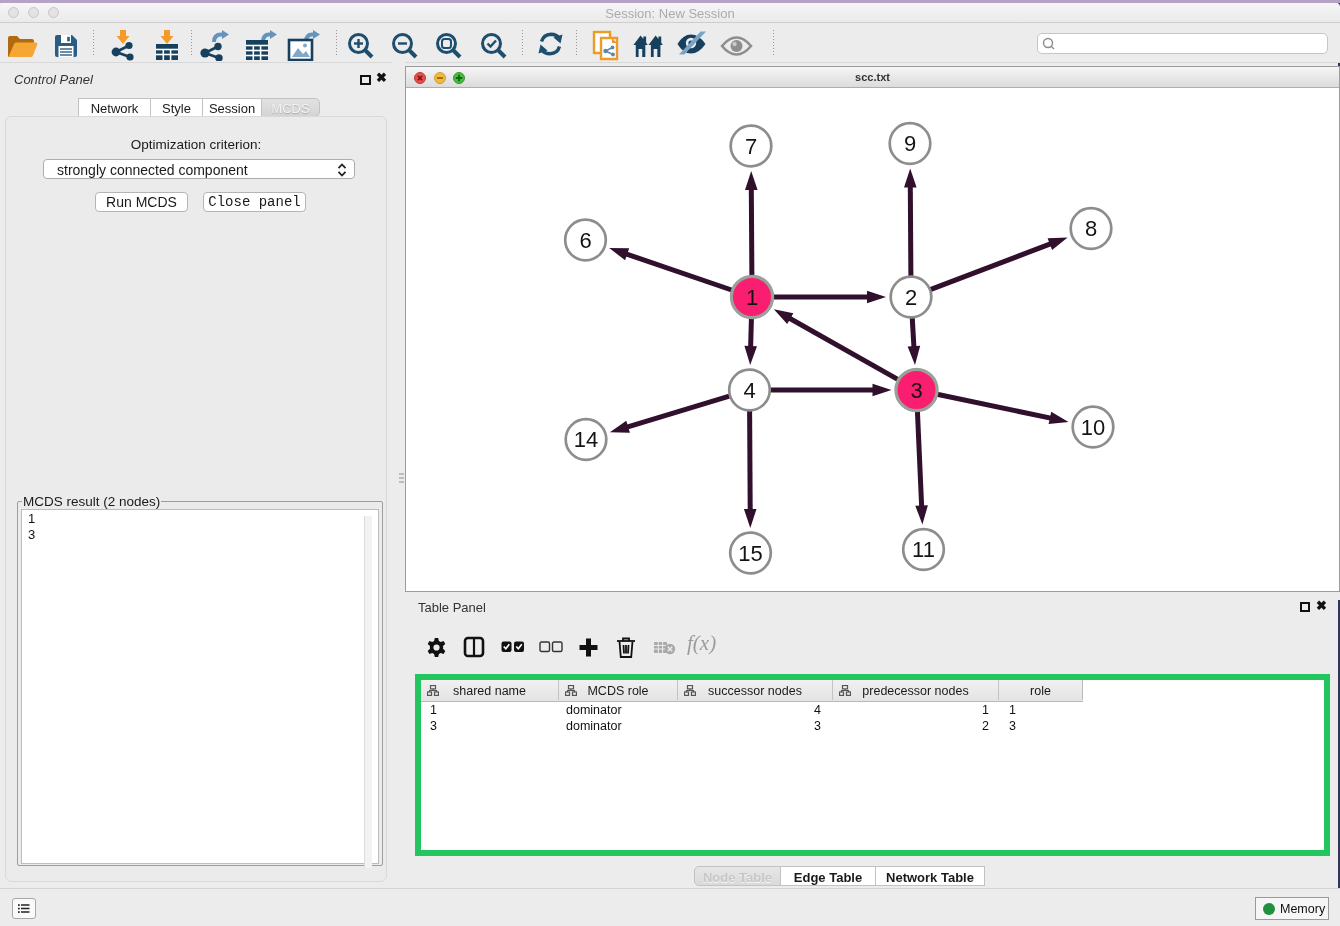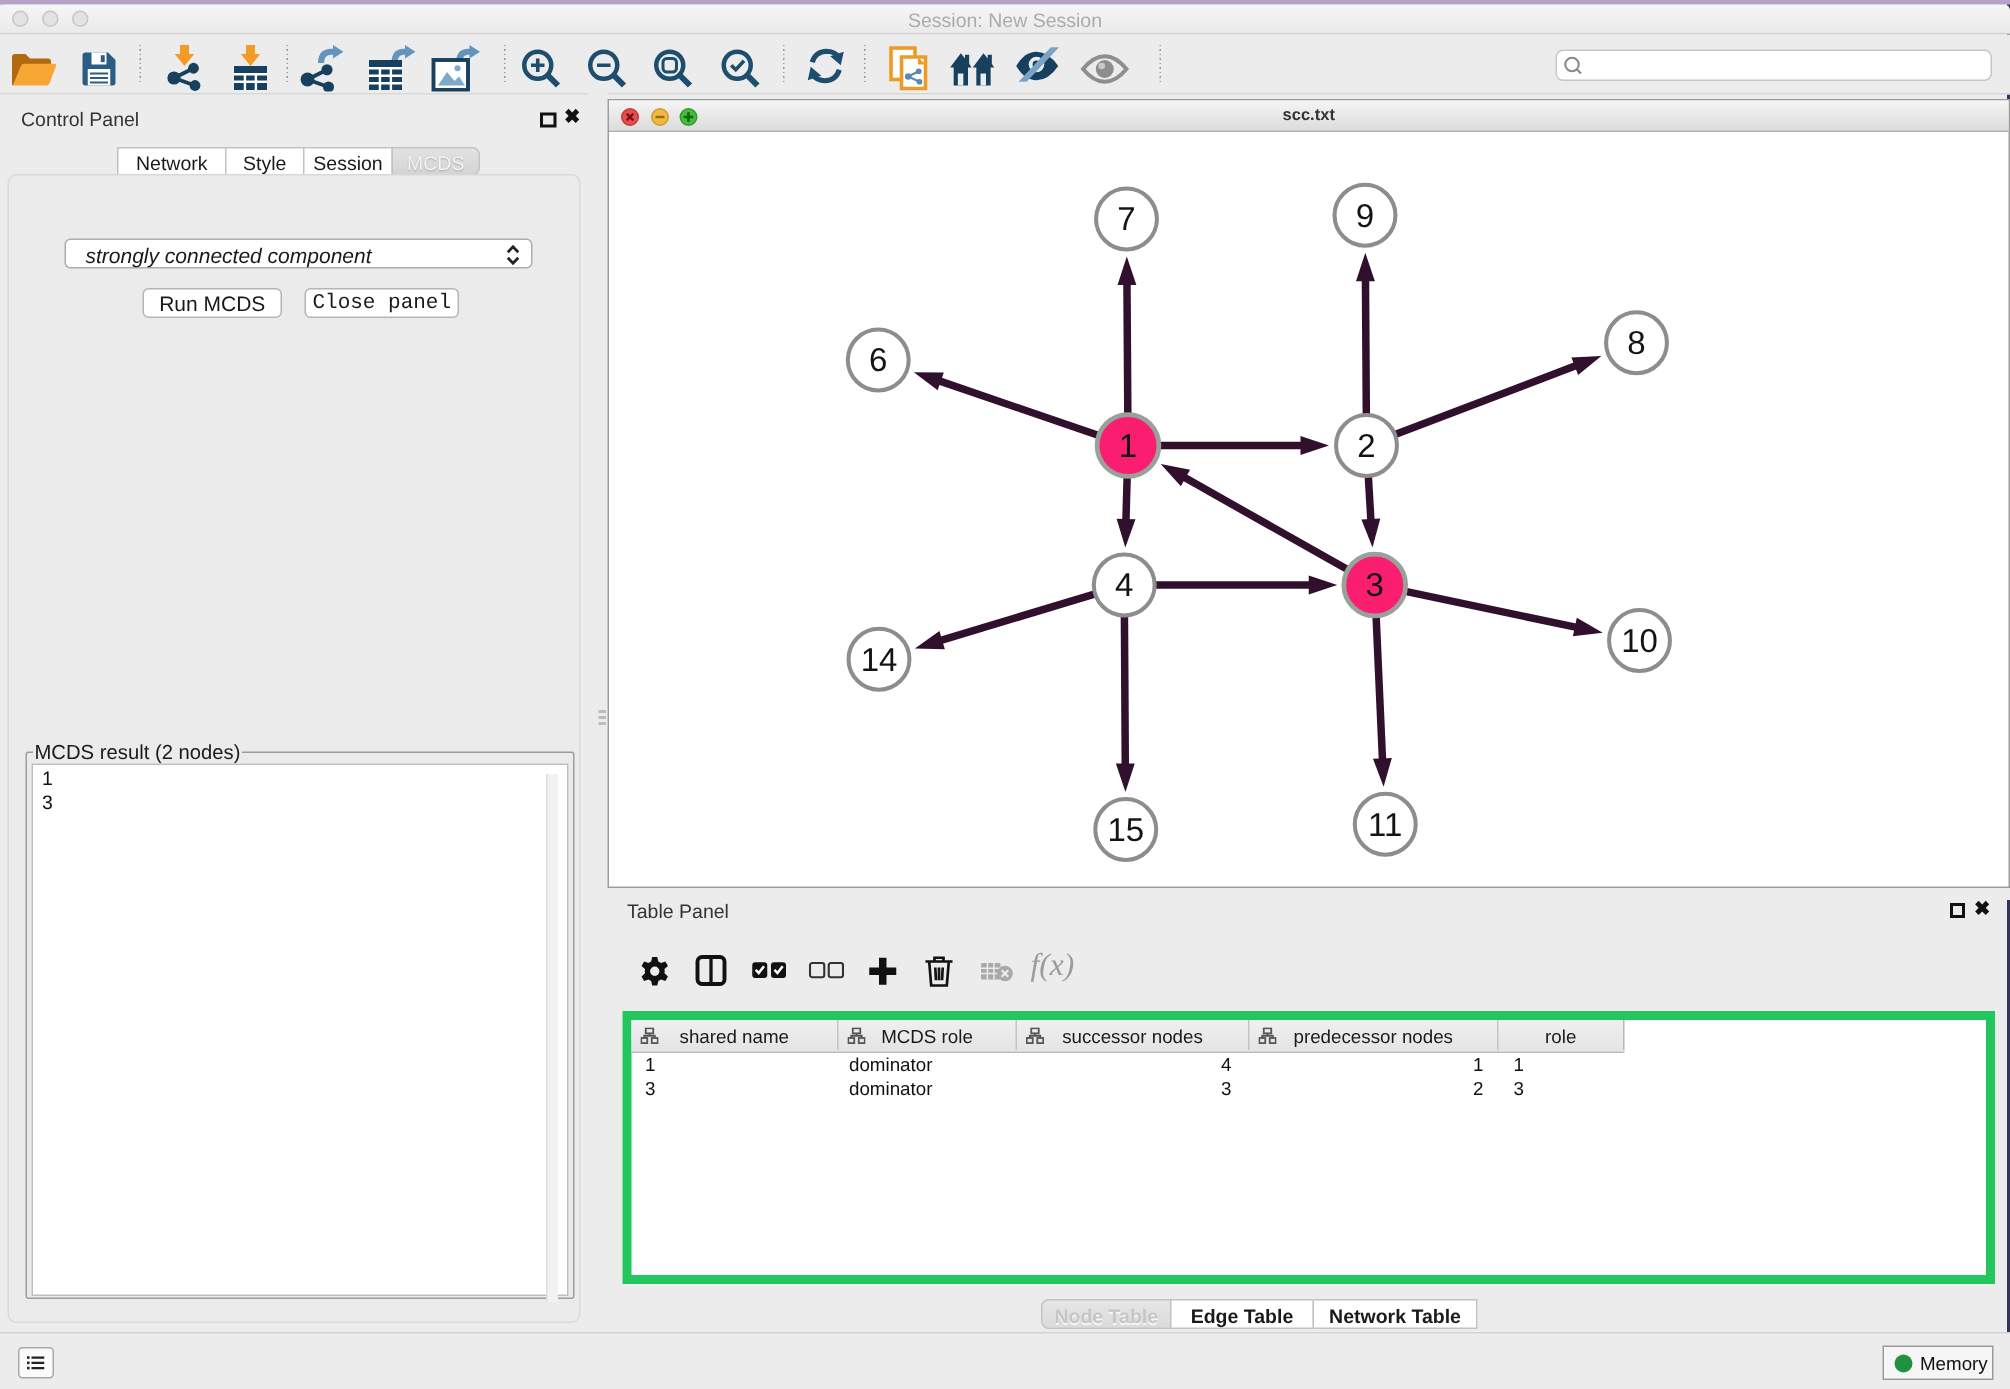--- a/index.html
+++ b/index.html
@@ -10,33 +10,33 @@
 #deskstrip{left:0;top:0;width:1340px;height:3px;background:#b5a3c6;}
 #rightstrip{left:1338px;top:3px;width:2px;height:923px;background:#31355c;}
 #titlebar{left:0;top:3px;width:1340px;height:19px;background:linear-gradient(#f7f6f7,#ebeaeb);border-bottom:1px solid #cfcdcf;border-radius:4px 4px 0 0;}
 .tl{position:absolute;top:4px;width:11px;height:11px;border-radius:50%;background:#e4e2e4;border:1px solid #c8c6c8;box-sizing:border-box;}
 #wtitle{left:0;top:3px;width:1340px;text-align:center;font-size:13px;color:#acaaac;}
 #toolbar{left:0;top:23px;width:1340px;height:39px;background:#ececec;border-bottom:1px solid #d8d8d8;}
 .sep{position:absolute;top:7px;height:26px;width:1px;background:repeating-linear-gradient(#9a9a9a 0 1px,transparent 1px 3px);}
 .ticon{position:absolute;}
 #search{left:1037px;top:33px;width:291px;height:21px;background:#fff;border:1px solid #c6c6c6;border-radius:5px;box-sizing:border-box;}
 
-#cptitle{left:14px;top:72px;font-size:13px;color:#333;}
+#cptitle{left:14px;top:72px;font-size:13px;color:#333;font-style:italic;}
 .wbtn{position:absolute;box-sizing:border-box;}
 #cp-sq{left:360px;top:75px;width:11px;height:10px;border:2px solid #111;}
 #cp-x{left:376px;top:70px;font-size:13px;font-weight:bold;color:#111;}
 .tabrow{position:absolute;display:flex;}
 .tab{box-sizing:border-box;border:1px solid #c2c2c2;background:#fff;color:#1a1a1a;font-size:13px;text-align:center;padding-top:2px;}
 #cptabs{left:78px;top:98px;height:19px;}
 #cptabs .tab{height:19px;}
 .tabsel{background:linear-gradient(#e2e2e2,#d4d4d4);color:#f3f3f3;text-shadow:0 1px 1px #aaa;border-radius:0 5px 5px 0;}
 #cpbody{left:5px;top:116px;width:382px;height:766px;background:#ebebeb;border:1px solid #d9d9d9;border-radius:6px;box-sizing:border-box;}
 #optlbl{left:0px;top:137px;width:392px;text-align:center;font-size:13.5px;color:#1a1a1a;}
 #combo{left:43px;top:159px;width:312px;height:20px;background:#fff;border:1px solid #adadad;border-radius:4px;box-sizing:border-box;}
-#combo span{position:absolute;left:13px;top:2px;font-size:14px;color:#1a1a1a;font-style:italic;}
+#combo span{position:absolute;left:13px;top:2px;font-size:14px;color:#1a1a1a;}
 .btn{position:absolute;background:#fff;border:1px solid #b5b5b5;border-radius:4px;box-sizing:border-box;font-size:14px;color:#1a1a1a;text-align:center;height:20px;padding-top:1px;}
 #runbtn{left:95px;top:192px;width:93px;}
 #closebtn{left:203px;top:192px;width:103px;font-family:Liberation Mono, monospace;}
 fieldset#mcdsres{position:absolute;left:17px;top:494px;width:366px;height:372px;margin:0;padding:0;border:1px solid #9d9d9d;border-radius:2px;box-sizing:border-box;}
 fieldset#mcdsres legend{font-size:13.5px;color:#1a1a1a;margin-left:4px;padding:0 1px;}
 #restext{position:absolute;left:3px;top:0px;width:358px;height:355px;background:#fff;border:1px solid #bdbdbd;font-size:13px;color:#111;padding:1px 0 0 6px;box-sizing:border-box;line-height:16px;}
 #resscroll{position:absolute;right:6px;top:6px;width:7px;height:352px;background:#f2f2f2;border-left:1px solid #ddd;}
 
 #vsplit{left:392px;top:62px;width:13px;height:826px;background:#ececec;}
 
@@ -235,20 +235,21 @@
 <div class="abs" id="cptitle">Control Panel</div>
 <div class="abs wbtn" id="cp-sq"></div>
 <div class="abs" id="cp-x">✖</div>
 <div class="tabrow" id="cptabs">
   <div class="tab" style="width:73px;">Network</div>
   <div class="tab" style="width:53px;margin-left:-1px;">Style</div>
   <div class="tab" style="width:60px;margin-left:-1px;">Session</div>
   <div class="tab tabsel" style="width:59px;margin-left:-1px;">MCDS</div>
 </div>
 <div class="abs" id="cpbody"></div>
+<div class="abs" id="optlbl">Optimization criterion:</div>
 <div class="abs" id="combo">
       <span>strongly connected component</span>
 <svg style="position:absolute;right:7px;top:3px;" width="10" height="14" viewBox="0 0 10 14">
         <path d="M1.5,5.2 L5,1.5 L8.5,5.2" fill="none" stroke="#222" stroke-width="1.8"></path>
         <path d="M1.5,8.8 L5,12.5 L8.5,8.8" fill="none" stroke="#222" stroke-width="1.8"></path>
       </svg>
 </div>
 <div class="btn" id="runbtn">Run MCDS</div>
 <div class="btn" id="closebtn">Close panel</div>
 <fieldset id="mcdsres">

